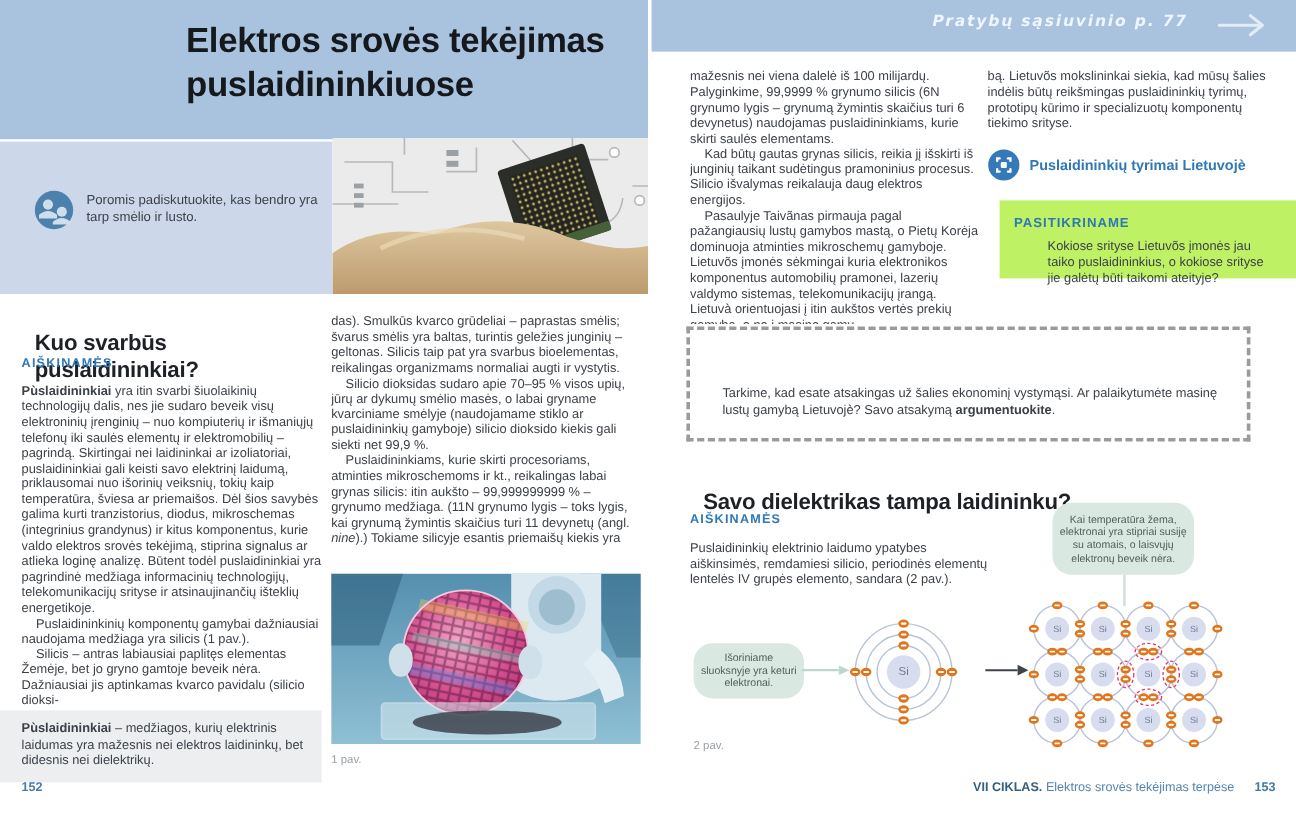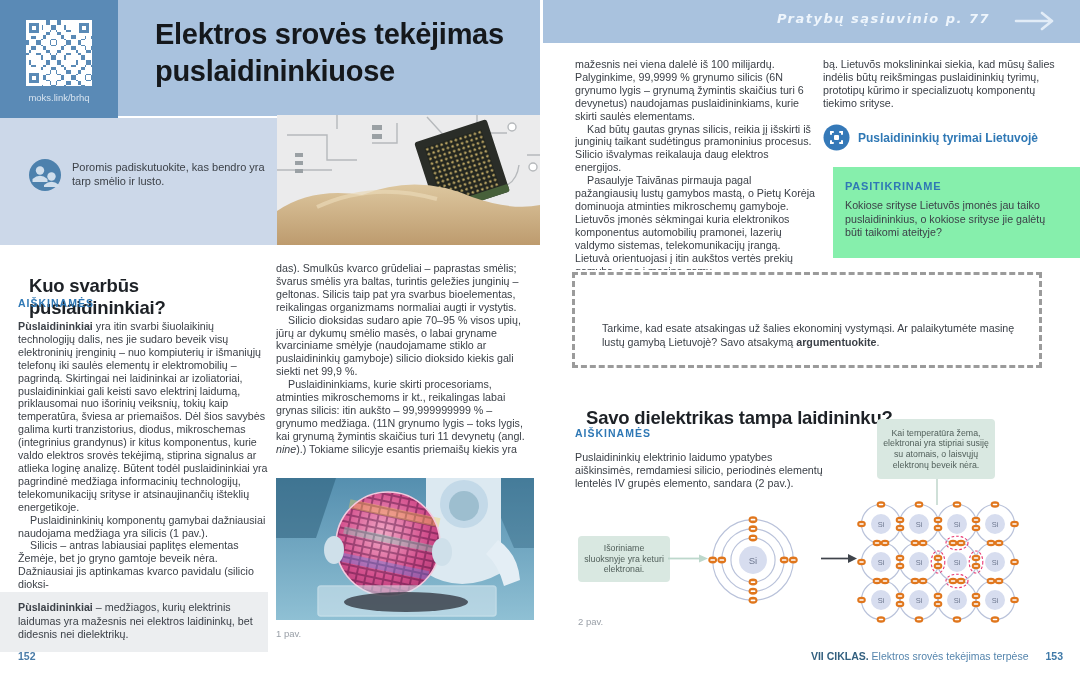--- a/index.html
+++ b/index.html
@@ -43,61 +43,53 @@
           padding:9px 12px 0 18px;box-sizing:border-box;font-size:10.7px;line-height:13.5px;}
   .pagenum-l{left:18px;top:650px;font-size:10.5px;font-weight:700;color:#4a7ca8;}
   .figcap{font-size:9.5px;color:#9aa0a8;}
   .cap1{left:276px;top:628px;}
   .cap2{left:578px;top:616px;}
   
   .rcol1{left:575px;top:58px;width:240px;height:212px;overflow:hidden;}
   .sidebar-p1{left:823px;top:58px;width:246px;height:66px;overflow:hidden;}
   .link-icon{left:823px;top:124px;width:27px;height:27px;}
   .link-label{left:858px;top:131px;width:210px;font-size:12px;font-weight:700;color:#2f78b5;}
-  .checkbox{left:833px;top:167px;width:247px;height:91px;background:#86efac;
+  .checkbox{left:833px;top:167px;width:247px;height:65px;background:#bef264;
             padding:13px 20px 0 12px;box-sizing:border-box;}
   .check-h{font-size:11px;font-weight:700;color:#2f78b5;letter-spacing:0.8px;margin-bottom:7px;}
-  .check-t{font-size:10.7px;line-height:13.5px;color:#3c4148;}
+  .check-t{font-size:10.7px;line-height:13.5px;color:#3c4148;margin-left:28px;}
   .argue{left:572px;top:272px;width:470px;height:96px;border:3px dashed #9b9b9b;box-sizing:border-box;}
   .argue-title{left:602px;top:282px;font-family:"DejaVu Sans",sans-serif;font-style:italic;font-weight:700;
                font-size:23px;letter-spacing:3px;color:#549bd0;}
   .argue-text{left:602px;top:322px;width:420px;font-size:10.7px;line-height:13.5px;}
   .heading2{left:575px;top:396px;width:400px;}
   .label2{left:575px;top:427px;}
   .body2{left:575px;top:451px;width:252px;}
   
-  .callout{background:#d9e8e1;border-radius:4px;color:#52605b;font-size:8.8px;line-height:10.6px;
+  .callout{background:#d9e8e1;border-radius:16px;color:#52605b;font-size:8.8px;line-height:10.6px;
            text-align:center;display:flex;align-items:center;justify-content:center;box-sizing:border-box;padding:11px 6px;}
   .co1{left:578px;top:536px;width:92px;height:46px;}
   .co2{left:877px;top:419px;width:118px;height:60px;}
   .stem2{left:936px;top:479px;width:1.6px;height:26px;background:#cfe0d8;}
   .conn1{left:668px;top:554px;width:40px;height:9px;}
   .arrow2{left:821px;top:553px;width:36px;height:11px;}
   .atom-svg{left:705px;top:512px;width:96px;height:96px;}
   .lattice-svg{left:857px;top:500px;width:162px;height:124px;}
   svg text{font-family:"Liberation Sans",sans-serif;}
   
   .footer-r{left:680px;top:650px;width:383px;text-align:right;font-size:10.5px;color:#5585ad;}
   .footer-r b{color:#33607f;}
   .footer-r .pn{font-weight:700;color:#3f79a8;margin-left:14px;}
 </style>
 </head>
 <body>
 
 <div id="stage">
 
   <div class="abs band-left"></div>
-  <div class="abs qr-square">
-    <div class="qr-code">
-      <div class="finder" style="left:0;top:0;"></div>
-      <div class="finder" style="right:0;top:0;"></div>
-      <div class="finder" style="left:0;bottom:0;"></div>
-    </div>
-    <div class="abs qr-caption">moks.link/brhq</div>
-  </div>
   <div class="abs main-title">Elektros srovės tekėjimas puslaidininkiuose</div>
 
   <div class="abs band-right"></div>
   <div class="abs workbook">Pratybų sąsiuvinio p. 77</div>
   <svg class="abs wb-arrow" viewBox="0 0 48 34">
     <path d="M4 17 H38 M30 9 L40 17 L30 25" fill="none" stroke="#e2ecf7" stroke-width="2.6" stroke-linecap="round" stroke-linejoin="round"></path>
   </svg>
 
   <div class="abs disc-panel"></div>
   <svg class="abs disc-icon" viewBox="0 0 34 34">

